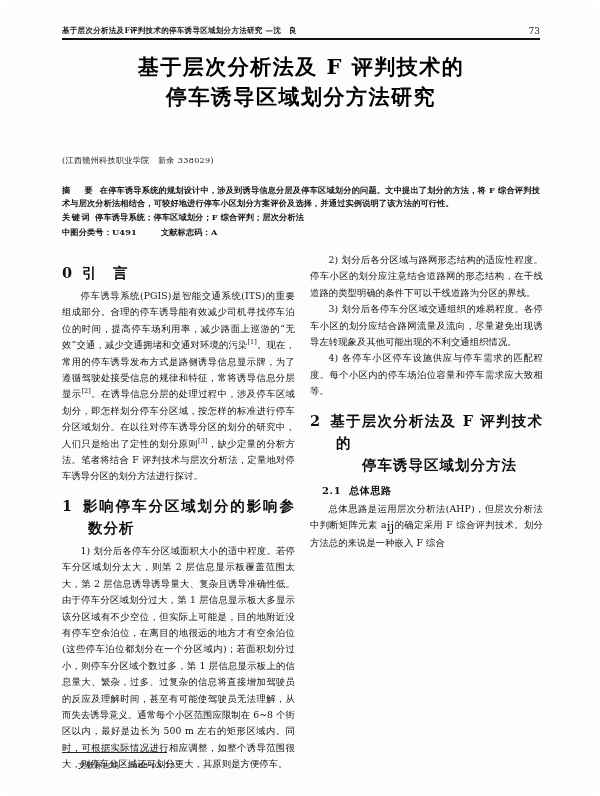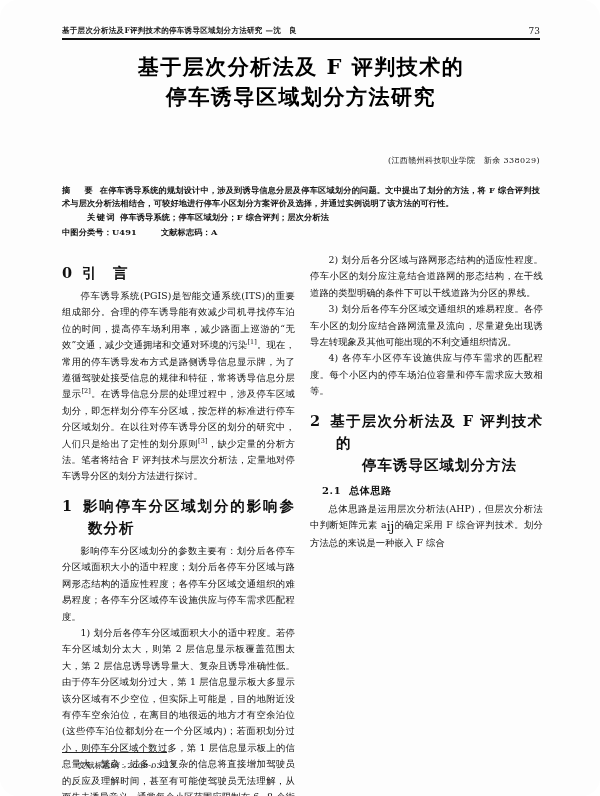--- a/index.html
+++ b/index.html
@@ -77,21 +77,21 @@
     font-size: 10px;
     font-weight: bold;
     letter-spacing: 4px;
     color: #151515;
   }
   .affil {
     position: absolute;
     left: 62px;
     top: 155px;
     width: 478px;
-    text-align: right;
+    text-align: left;
     font-size: 8px;
     letter-spacing: 0.4px;
     color: #151515;
   }
 
   
   .absblock {
     position: absolute;
     left: 62px;
     top: 184px;
@@ -103,21 +103,21 @@
     letter-spacing: 0.15px;
     text-align: justify;
   }
   .absblock .lbl {
     letter-spacing: 3px;
     margin-right: 4px;
   }
   .kw, .clsline {
     margin-top: 1px;
   }
-  .kw .lbl { letter-spacing: 1.5px; margin-left: 25px; }
+  .kw .lbl { letter-spacing: 1.5px; }
 
   
   .col {
     position: absolute;
     top: 252px;
     width: 233px;
     font-size: 9.3px;
     line-height: 16.4px;
     text-align: justify;
     color: #101010;
@@ -212,21 +212,20 @@
     <div class="h1">
       <span class="num">0</span><span>引　言</span>
     </div>
 
     <p class="p"><span>停车诱导系统(PGIS)是智能交通系统(ITS)的重要组成部分。合理的停车诱导能有效减少司机寻找停车泊位的时间，提高停车场利用率，减少路面上巡游的“无效”交通，减少交通拥堵和交通对环境的污染</span><sup>[1]</sup><span>。现在，常用的停车诱导发布方式是路侧诱导信息显示牌，为了遵循驾驶处接受信息的规律和特征，常将诱导信息分层显示</span><sup>[2]</sup><span>。在诱导信息分层的处理过程中，涉及停车区域划分，即怎样划分停车分区域，按怎样的标准进行停车分区域划分。在以往对停车诱导分区的划分的研究中，人们只是给出了定性的划分原则</span><sup>[3]</sup><span>，缺少定量的分析方法。笔者将结合 F 评判技术与层次分析法，定量地对停车诱导分区的划分方法进行探讨。</span></p>
 
     <div class="h1 h1-hang">
       <span class="num">1</span><span>影响停车分区域划分的影响参数分析</span>
     </div>
 
-    <p class="p">影响停车分区域划分的参数主要有：划分后各停车分区域面积大小的适中程度；划分后各停车分区域与路网形态结构的适应性程度；各停车分区域交通组织的难易程度；各停车分区域停车设施供应与停车需求匹配程度。</p>
     <p class="p">1) 划分后各停车分区域面积大小的适中程度。若停车分区域划分太大，则第 2 层信息显示板覆盖范围太大，第 2 层信息诱导诱导量大、复杂且诱导准确性低。由于停车分区域划分过大，第 1 层信息显示板大多显示该分区域有不少空位，但实际上可能是，目的地附近没有停车空余泊位，在离目的地很远的地方才有空余泊位(这些停车泊位都划分在一个分区域内)；若面积划分过小，则停车分区域个数过多，第 1 层信息显示板上的信息量大、繁杂，过多、过复杂的信息将直接增加驾驶员的反应及理解时间，甚至有可能使驾驶员无法理解，从而失去诱导意义。通常每个小区范围应限制在 6~8 个街区以内，最好是边长为 500 m 左右的矩形区域内。同时，可根据实际情况进行相应调整，如整个诱导范围很大，则停车分区域还可划分更大，其原则是方便停车。</p>
   </div>
 
   <div class="col col-right">
     <p class="p noind" style="visibility:hidden;height:0;margin:0"></p>
 
     <p class="p">2) 划分后各分区域与路网形态结构的适应性程度。停车小区的划分应注意结合道路网的形态结构，在干线道路的类型明确的条件下可以干线道路为分区的界线。</p>
     <p class="p">3) 划分后各停车分区域交通组织的难易程度。各停车小区的划分应结合路网流量及流向，尽量避免出现诱导左转现象及其他可能出现的不利交通组织情况。</p>
     <p class="p">4) 各停车小区停车设施供应与停车需求的匹配程度。每个小区内的停车场泊位容量和停车需求应大致相等。</p>
 

